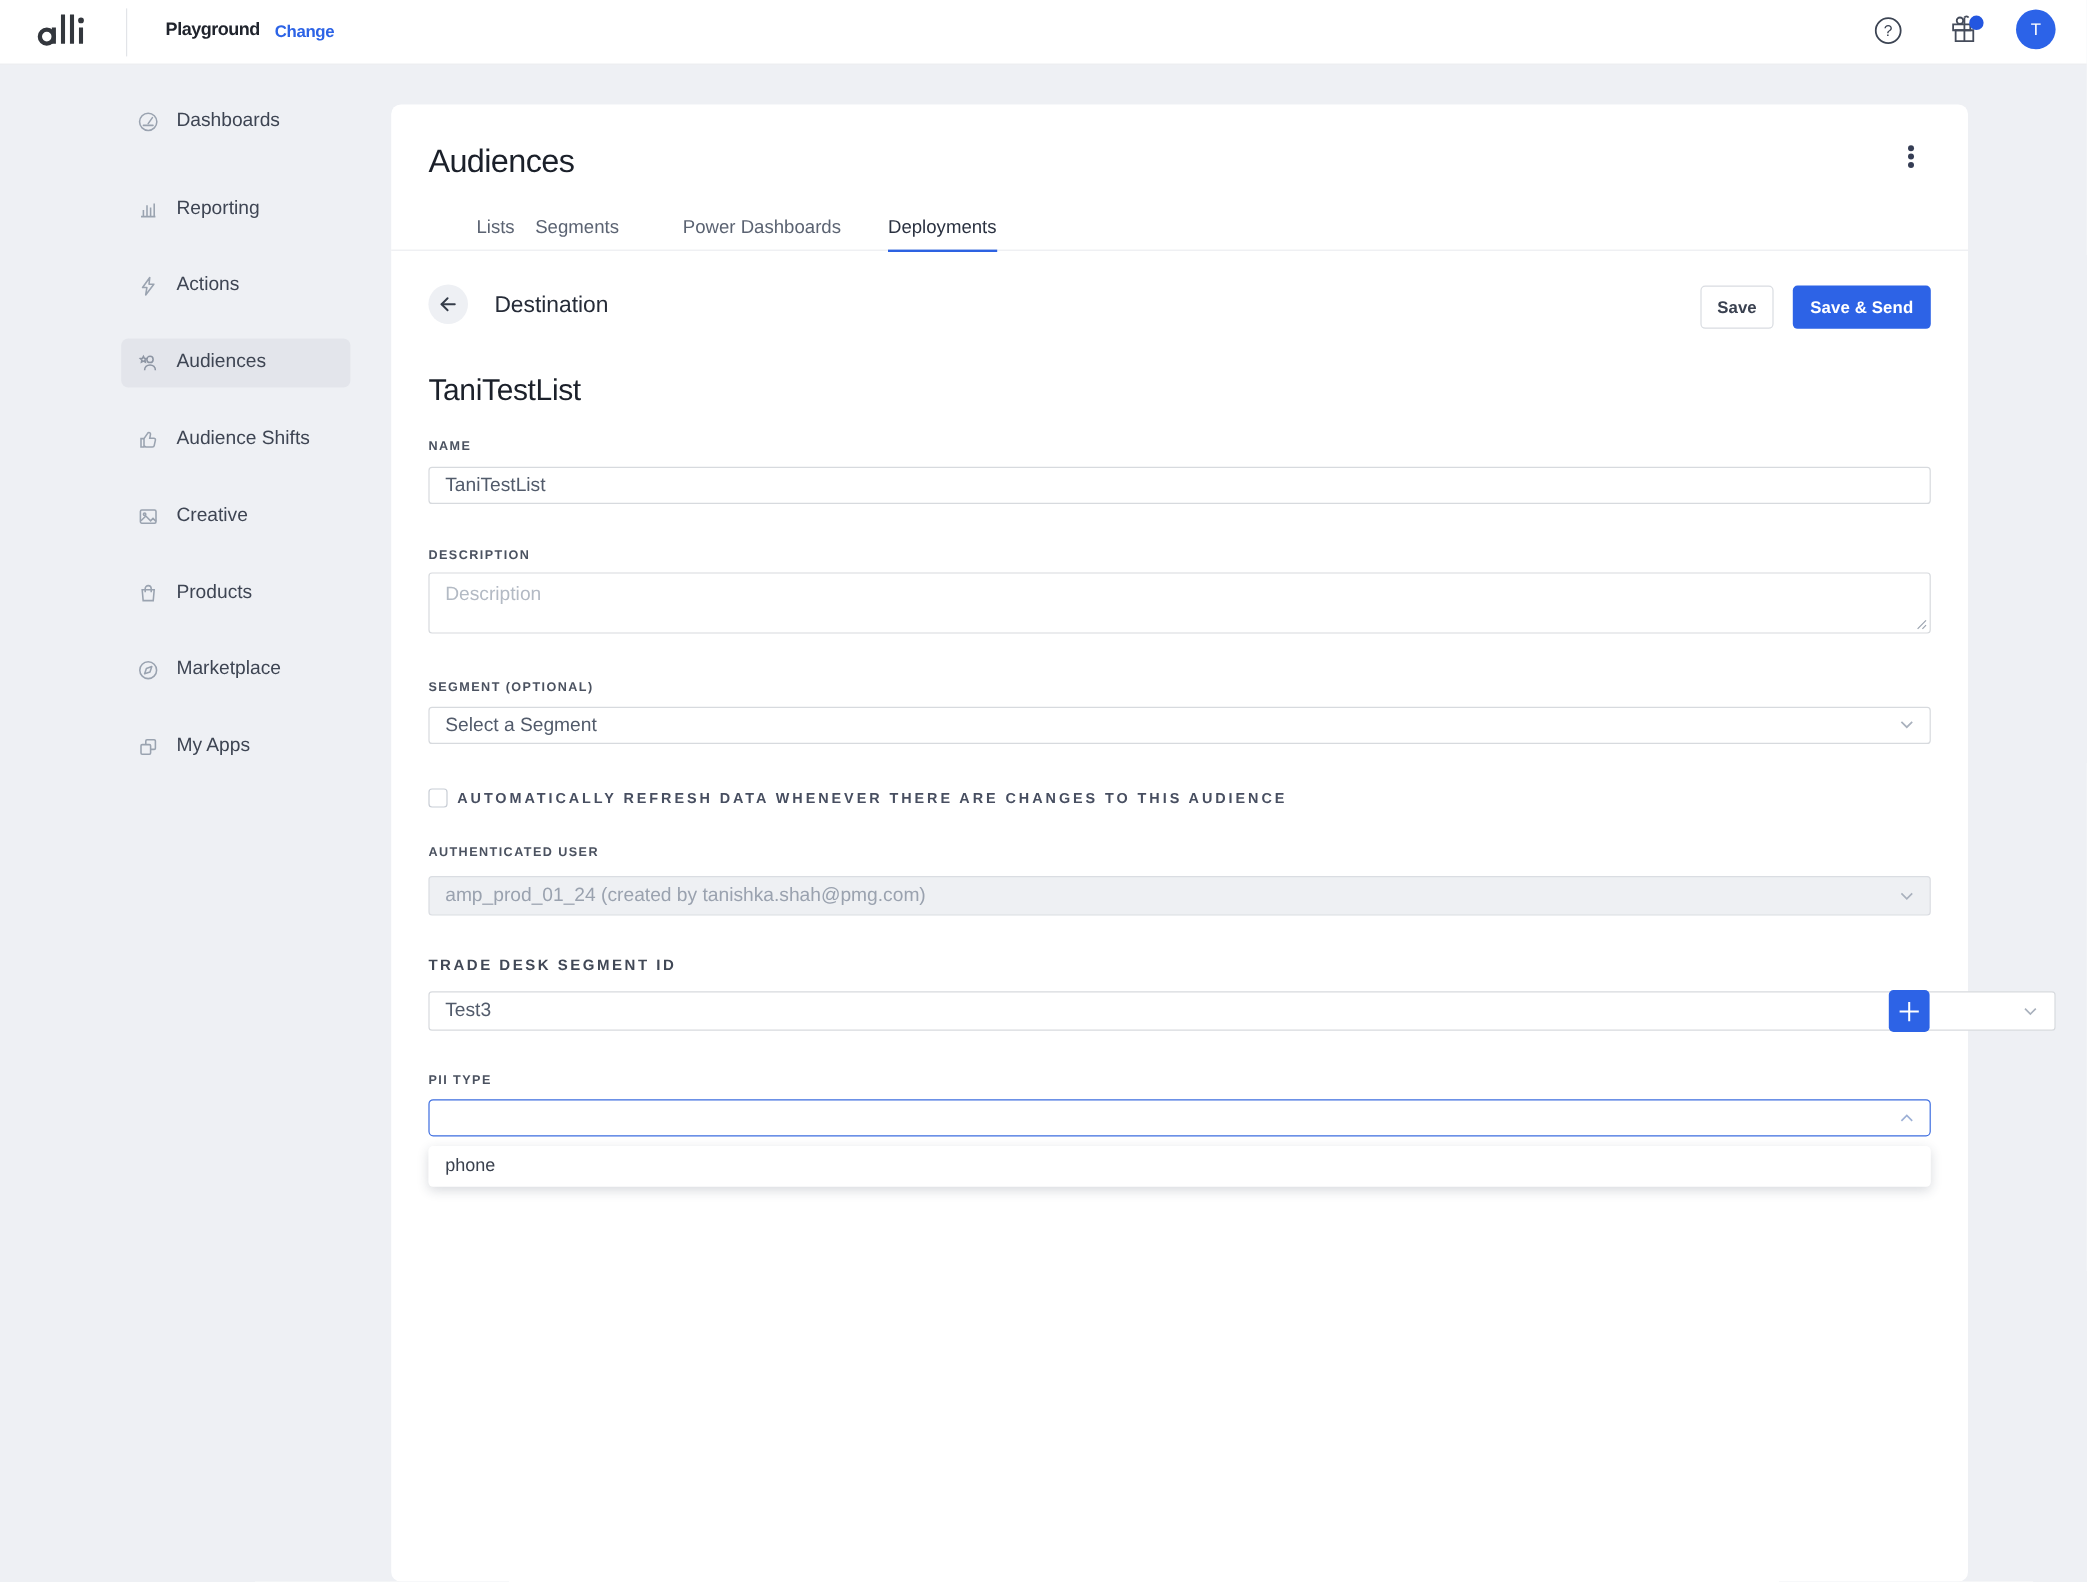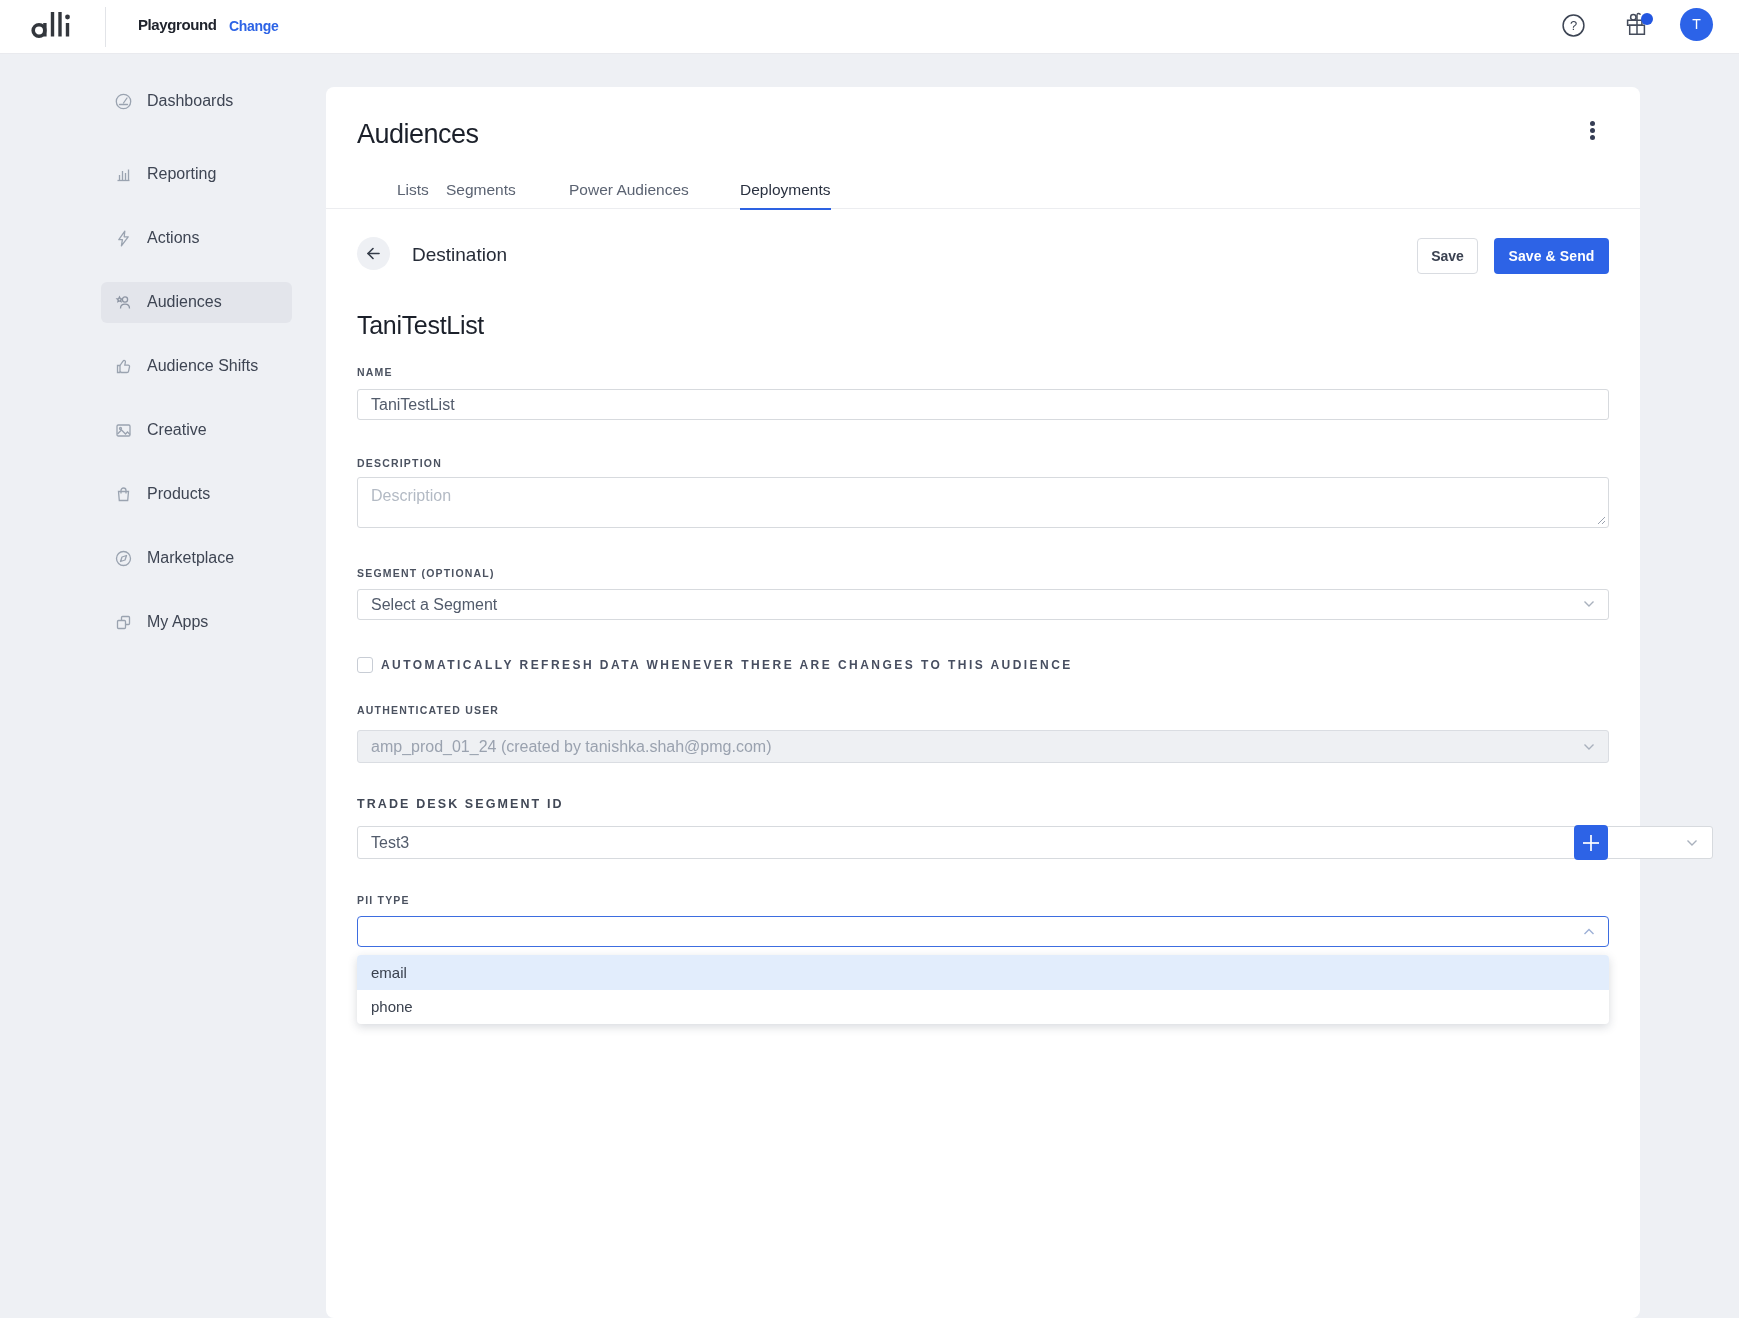--- a/index.html
+++ b/index.html
@@ -122,21 +122,21 @@
   <div class="card">
     <div class="h1">Audiences</div>
     <div class="kebab">
       <span></span>
       <span></span>
       <span></span>
     </div>
     <div class="tabs">
       <span class="tab" style="left:31px;margin-left:40px;">Lists</span>
       <span class="tab" style="left:120px;">Segments</span>
-      <span class="tab" style="left:243px;">Power Audiences</span>
+      <span class="tab" style="left:243px;">Power Dashboards</span>
       <span class="tab active" style="left:414px;">Deployments</span>
       <div class="tab-underline" style="left:414px; width:91px;"></div>
     </div>
 
     <div class="back-circle">
       <svg width="19" height="19" viewBox="0 0 19 19" fill="none" stroke="#353c49" stroke-width="1.6" stroke-linecap="round" stroke-linejoin="round">
         <path d="M15 9.5 H4"></path>
         <path d="M9 4.5 L4 9.5 L9 14.5"></path>
       </svg>
     </div>
@@ -188,21 +188,20 @@
     </div>
 
     <div class="flabel" style="top:807px;">PII TYPE</div>
     <div class="finput" style="top:829px; border:1px solid #3d6de0; border-radius:4px;">
       <svg class="chev" style="right:13px; top:11px;" width="12" height="8" viewBox="0 0 12 8" fill="none" stroke="#9db0d6" stroke-width="1.4">
         <path d="M1.5 6 L6 1.5 L10.5 6"></path>
       </svg>
     </div>
 
     <div class="dd-menu">
-      <div class="dd-opt hl">email</div>
       <div class="dd-opt">phone</div>
     </div>
   </div>
 
   <div class="topbar">
     <svg class="logo" style="top:8px;" width="44" height="36" viewBox="0 0 44 36" fill="none">
       <circle cx="8" cy="22.5" r="5.8" stroke="#33373d" stroke-width="3.6"></circle>
       <path d="M13.9 15 V28.5" stroke="#33373d" stroke-width="3.4"></path>
       <path d="M21.5 4 V28.5" stroke="#33373d" stroke-width="3.4"></path>
       <path d="M29 4 V28.5" stroke="#33373d" stroke-width="3.4"></path>

